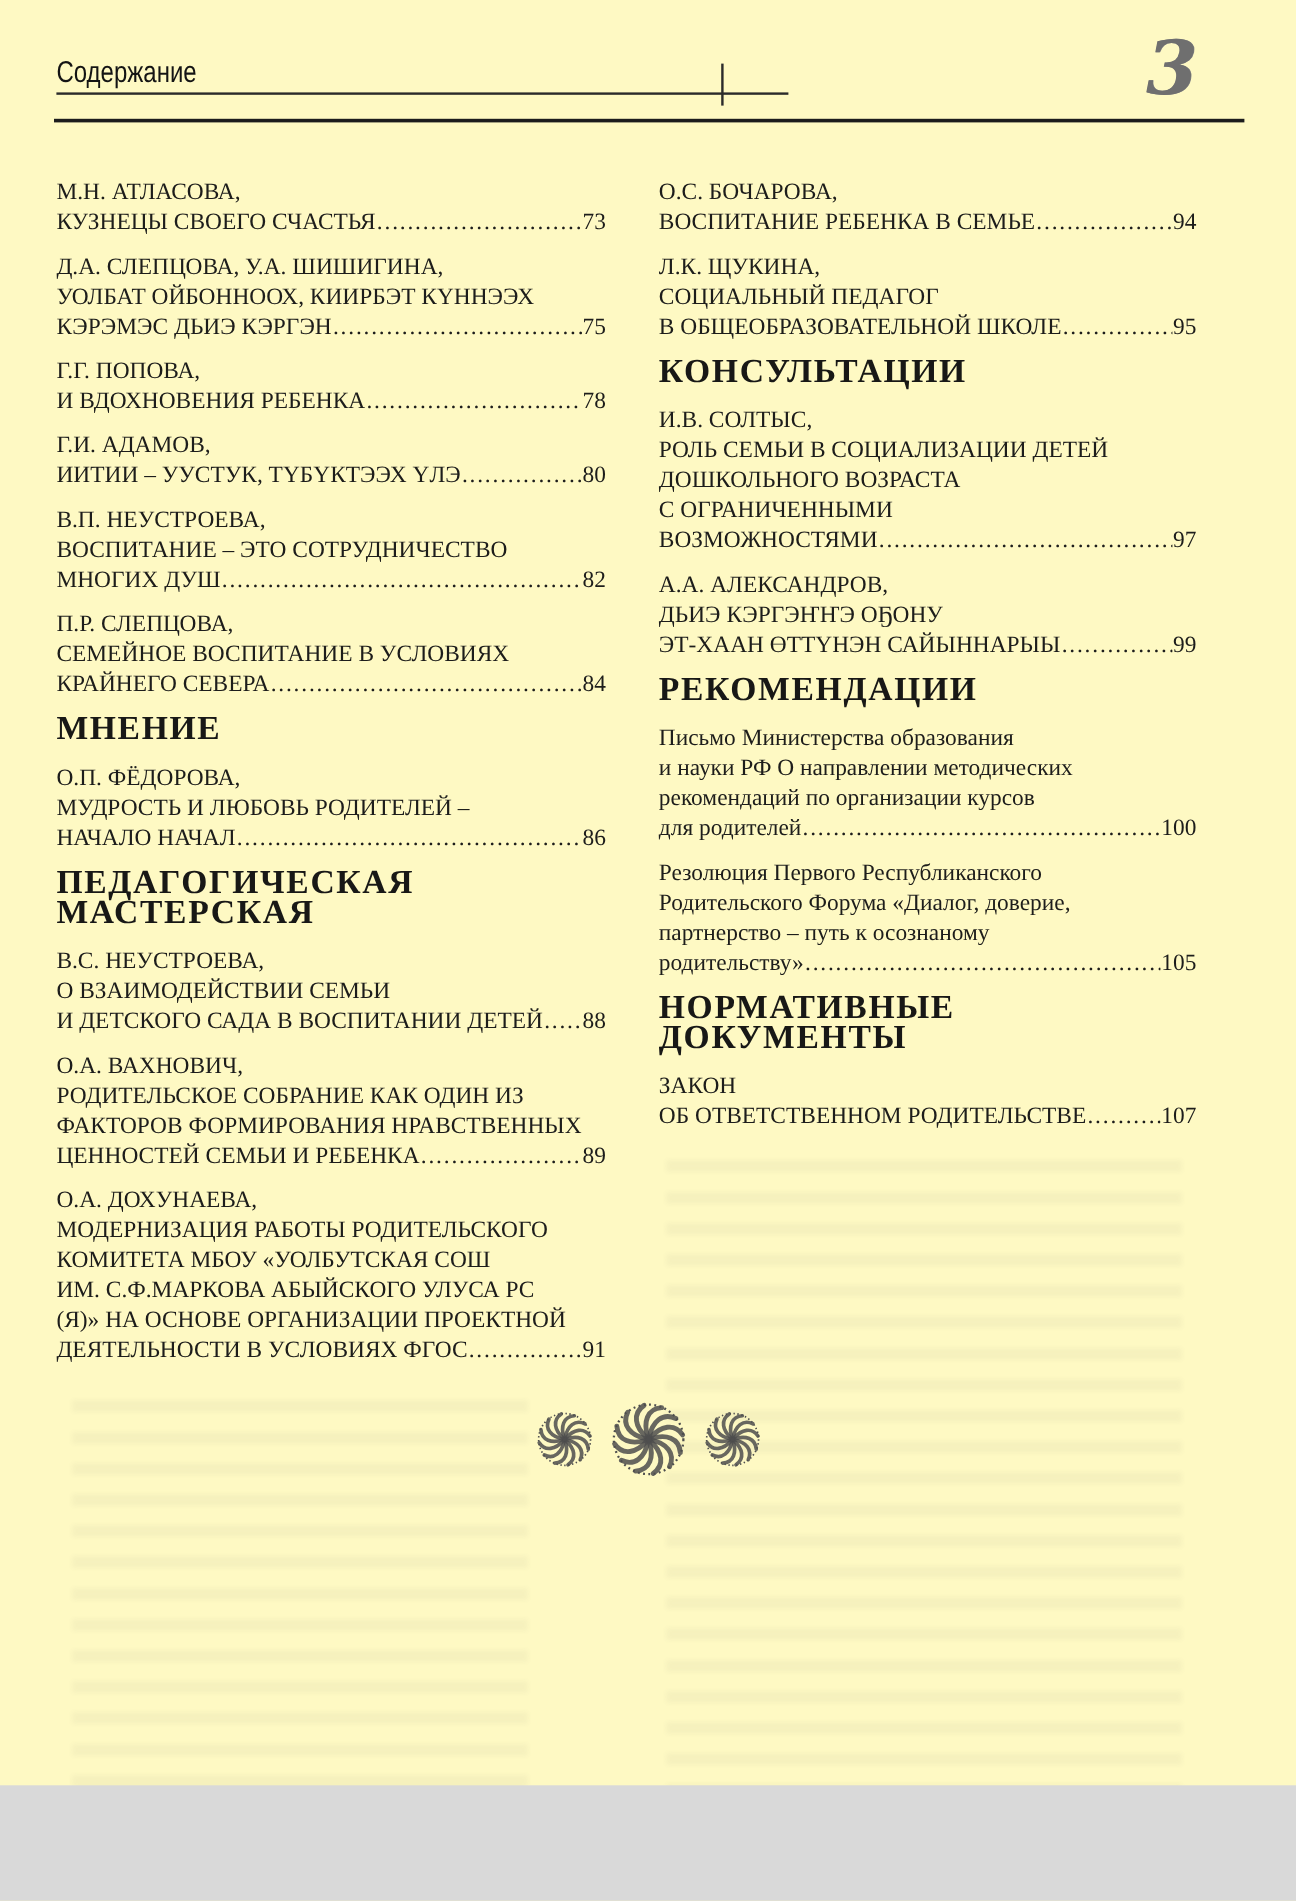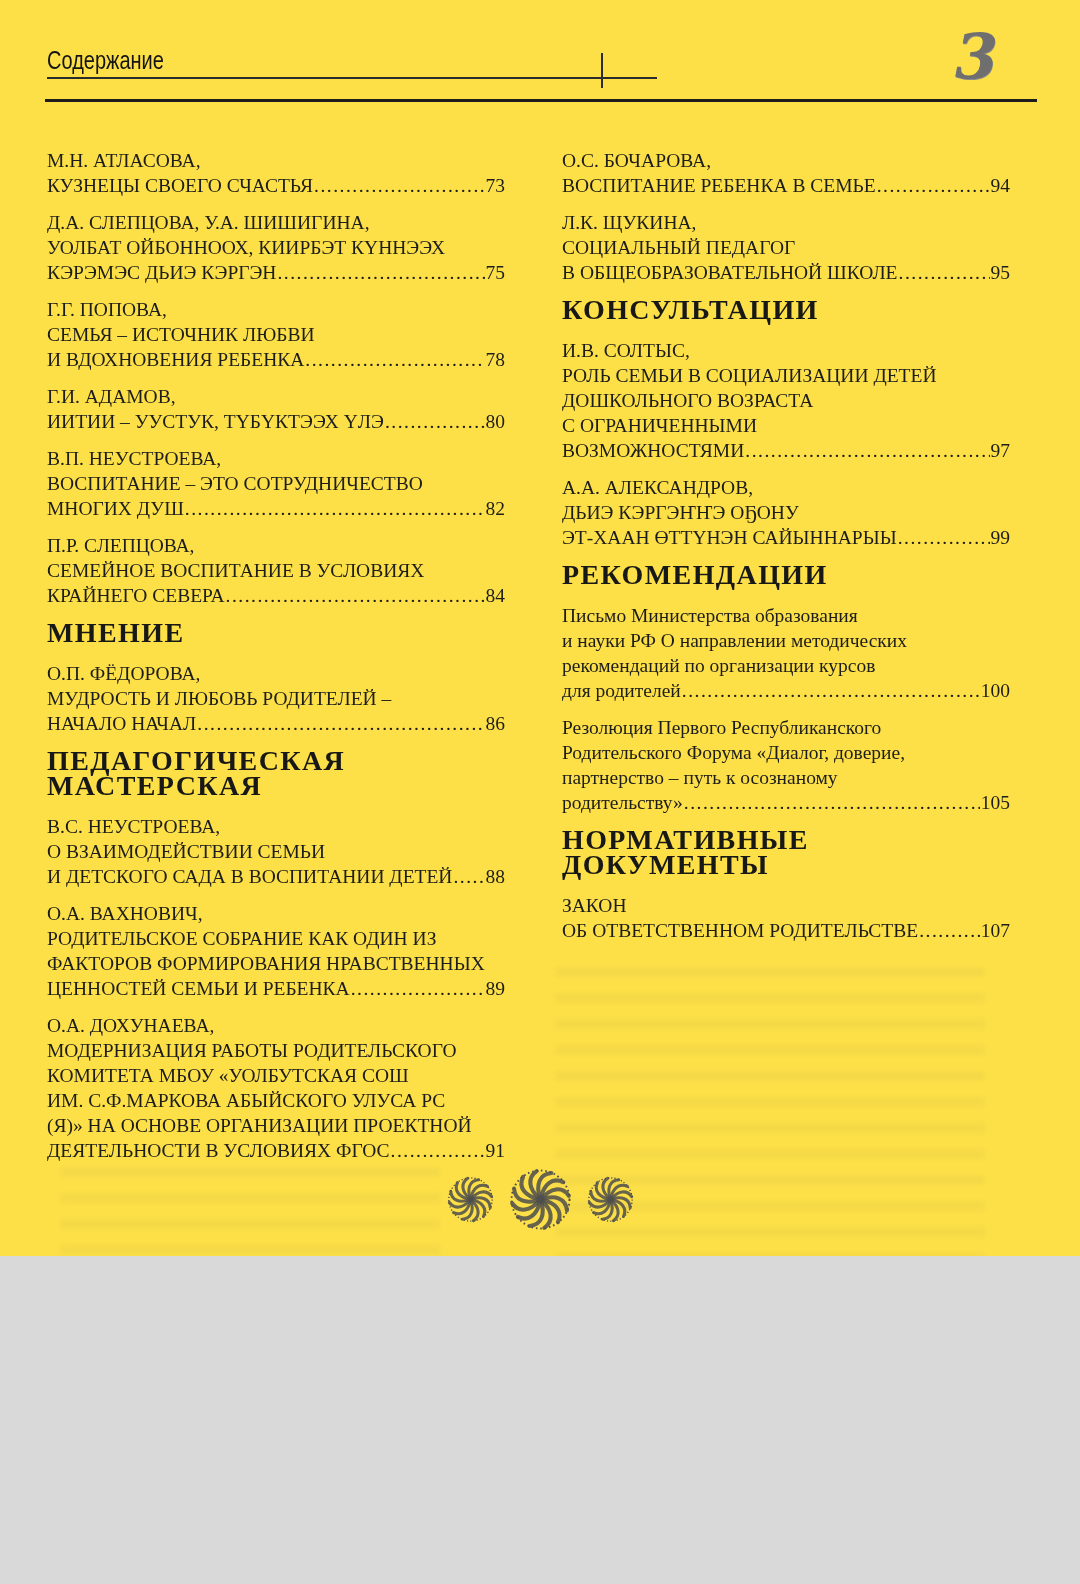--- a/index.html
+++ b/index.html
@@ -3,23 +3,23 @@
 <meta charset="utf-8">
 <style>
   html, body {
     margin: 0;
     padding: 0;
     background: #d9d9d9;
   }
   .page {
     position: relative;
     width: 1080px;
-    height: 1256px;
+    height: 1488px;
     margin: 0 auto;
-    background: #fde047;
+    background: #fef9c3;
     font-family: "Liberation Serif", "DejaVu Serif", serif;
     color: #1d1d1b;
     overflow: hidden;
   }
 
   
   .doc-header-title {
     position: absolute;
     left: 47px;
     top: 46px;
@@ -77,21 +77,21 @@
   }
 
   
   .col {
     position: absolute;
     top: 148px;
     font-size: 19.5px;
     line-height: 25px;
   }
   .col-left  { left: 47px;  width: 458px; }
-  .col-right { left: 562px; width: 448px; }
+  .col-right { left: 549px; width: 448px; }
 
   .toc-entry { margin: 0 0 12px 0; }
   .authors   { }
   .title-line { white-space: nowrap; }
   .leader-row {
     display: flex;
     align-items: center;
   }
   .leader-row .title-text { flex: 0 0 auto; }
   .leader {
@@ -172,21 +172,20 @@
         <div class="authors">Д.А. СЛЕПЦОВА, У.А. ШИШИГИНА,</div>
         <div class="title-line">УОЛБАТ ОЙБОННООХ, КИИРБЭТ КҮННЭЭХ</div>
         <div class="leader-row">
           <span class="title-text">КЭРЭМЭС ДЬИЭ КЭРГЭН</span>
           <span class="leader"></span>
           <span class="page-num">75</span>
         </div>
       </div>
       <div class="toc-entry">
         <div class="authors">Г.Г. ПОПОВА,</div>
-        <div class="title-line">СЕМЬЯ – ИСТОЧНИК ЛЮБВИ</div>
         <div class="leader-row">
           <span class="title-text">И ВДОХНОВЕНИЯ РЕБЕНКА</span>
           <span class="leader"></span>
           <span class="page-num">78</span>
         </div>
       </div>
       <div class="toc-entry">
         <div class="authors">Г.И. АДАМОВ,</div>
         <div class="leader-row">
           <span class="title-text">ИИТИИ – УУСТУК, ТҮБҮКТЭЭХ ҮЛЭ</span>

